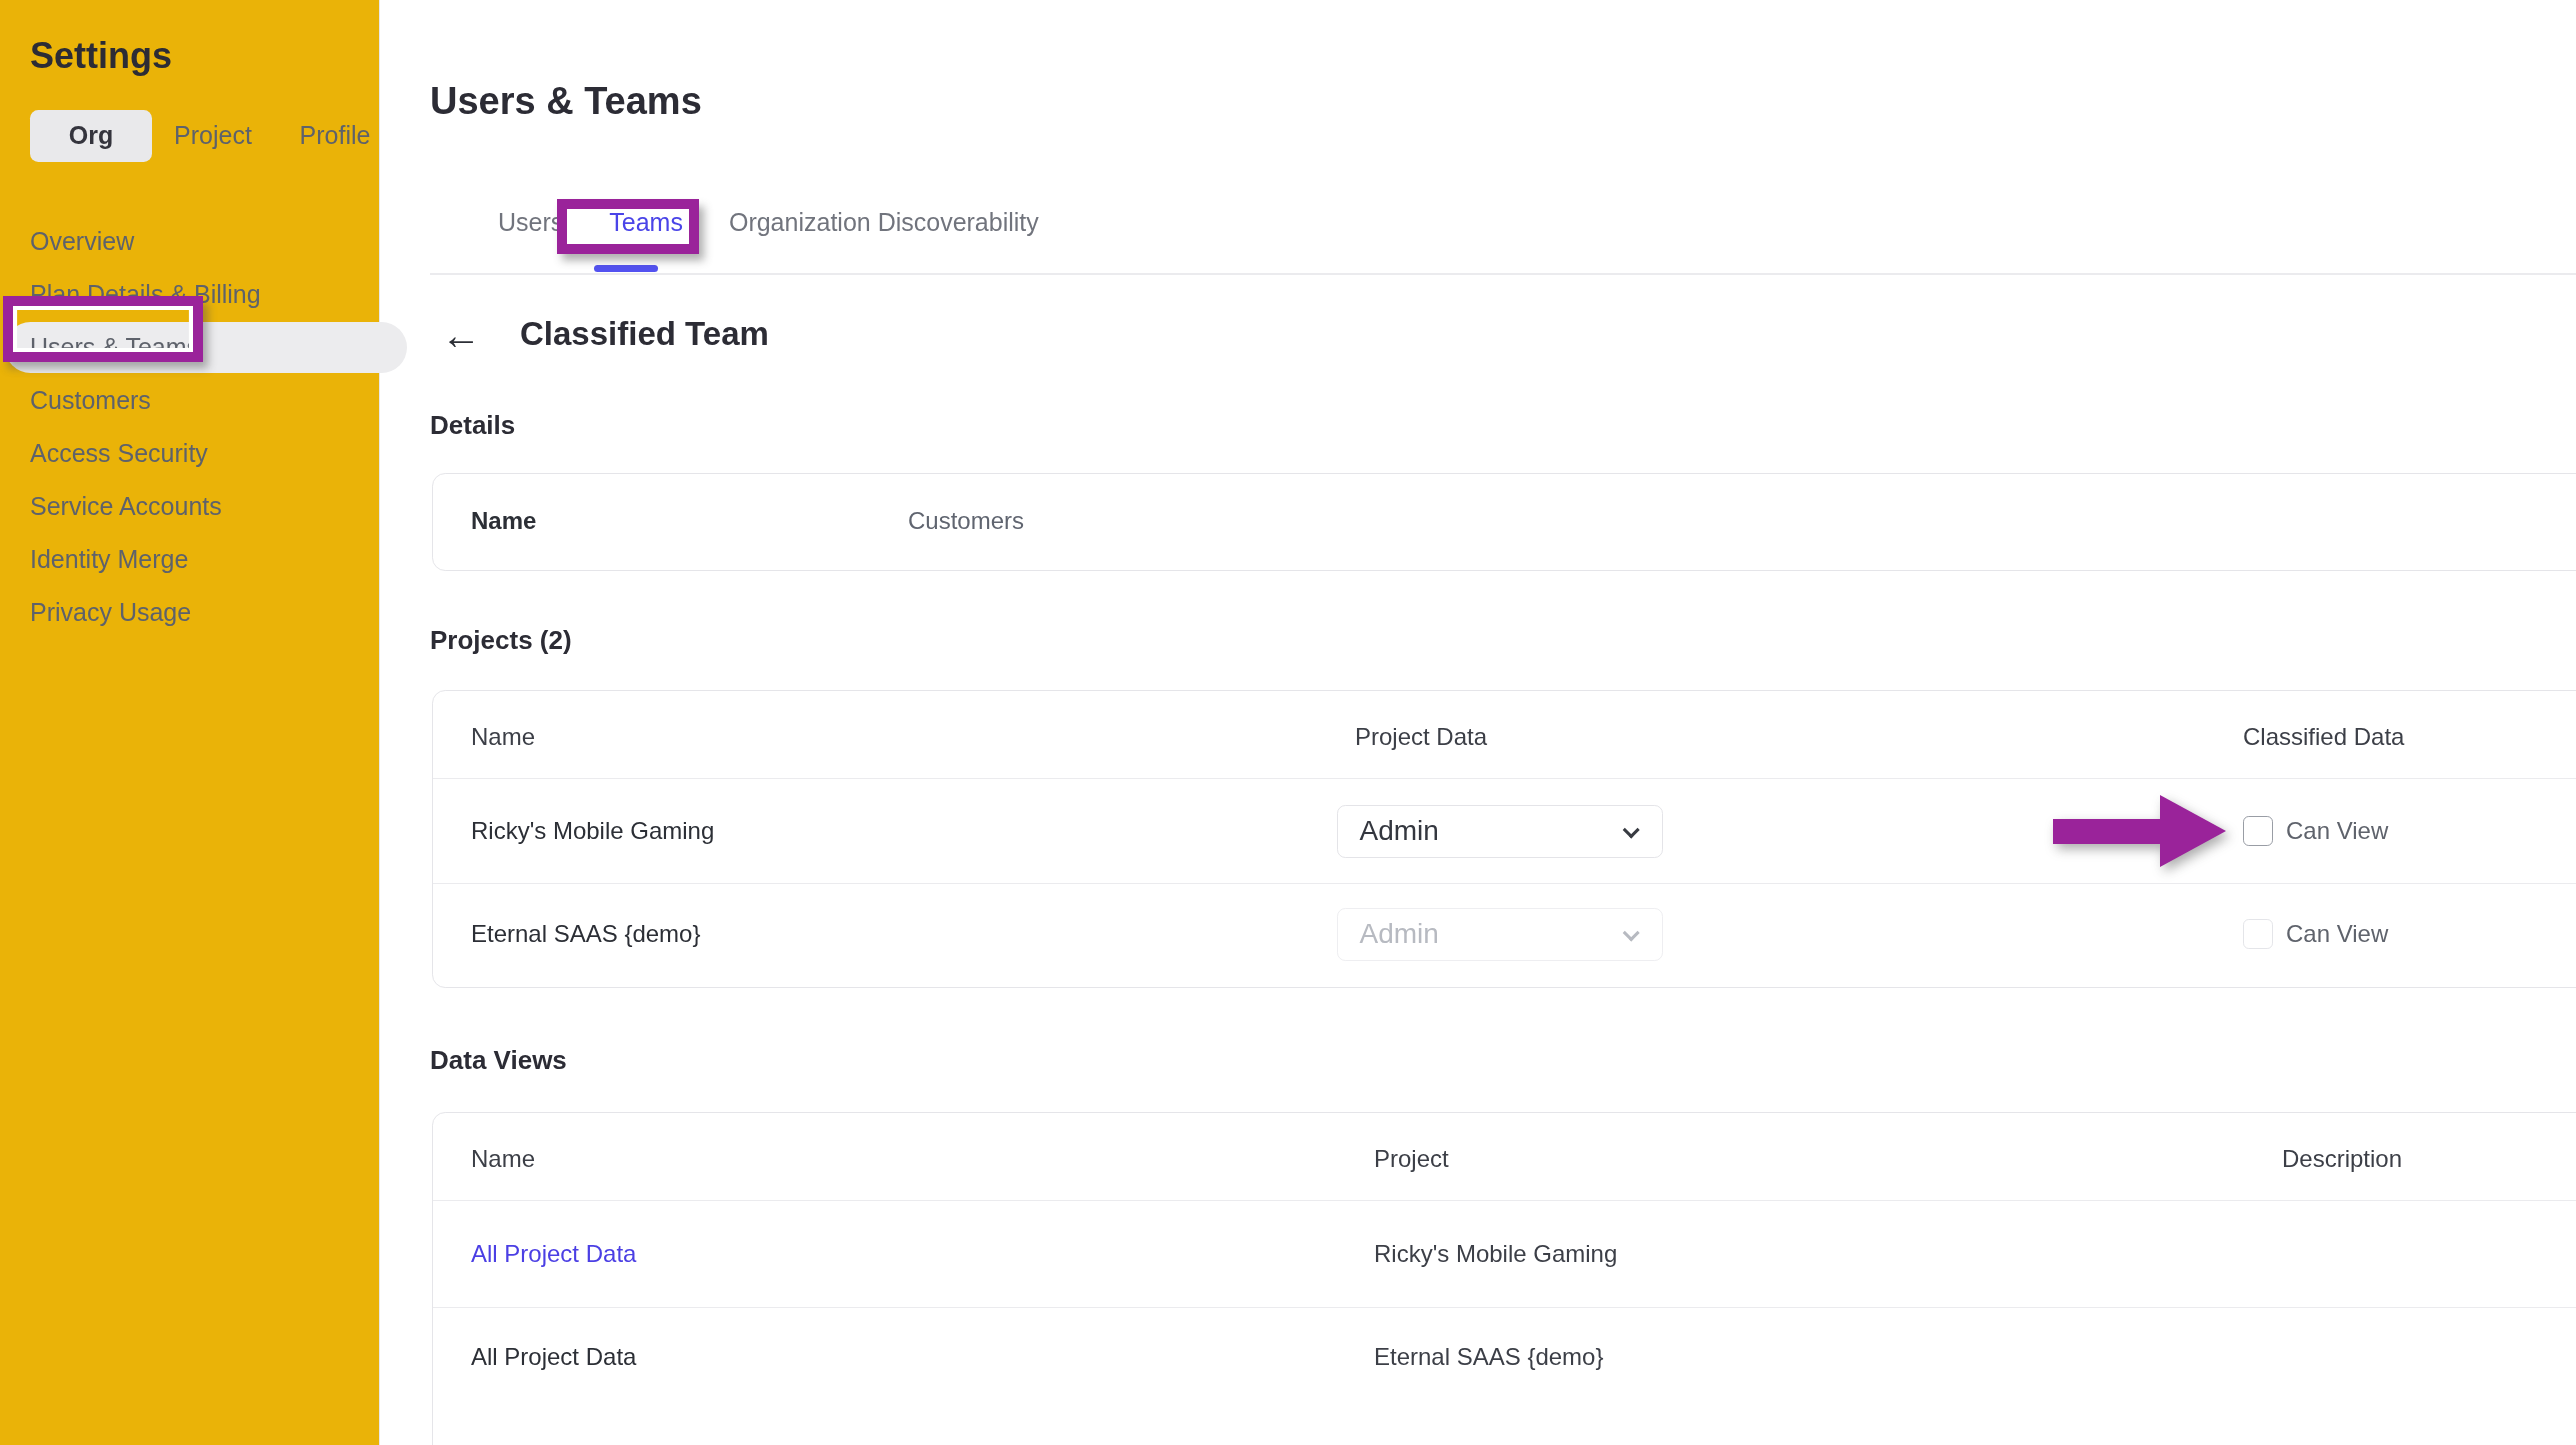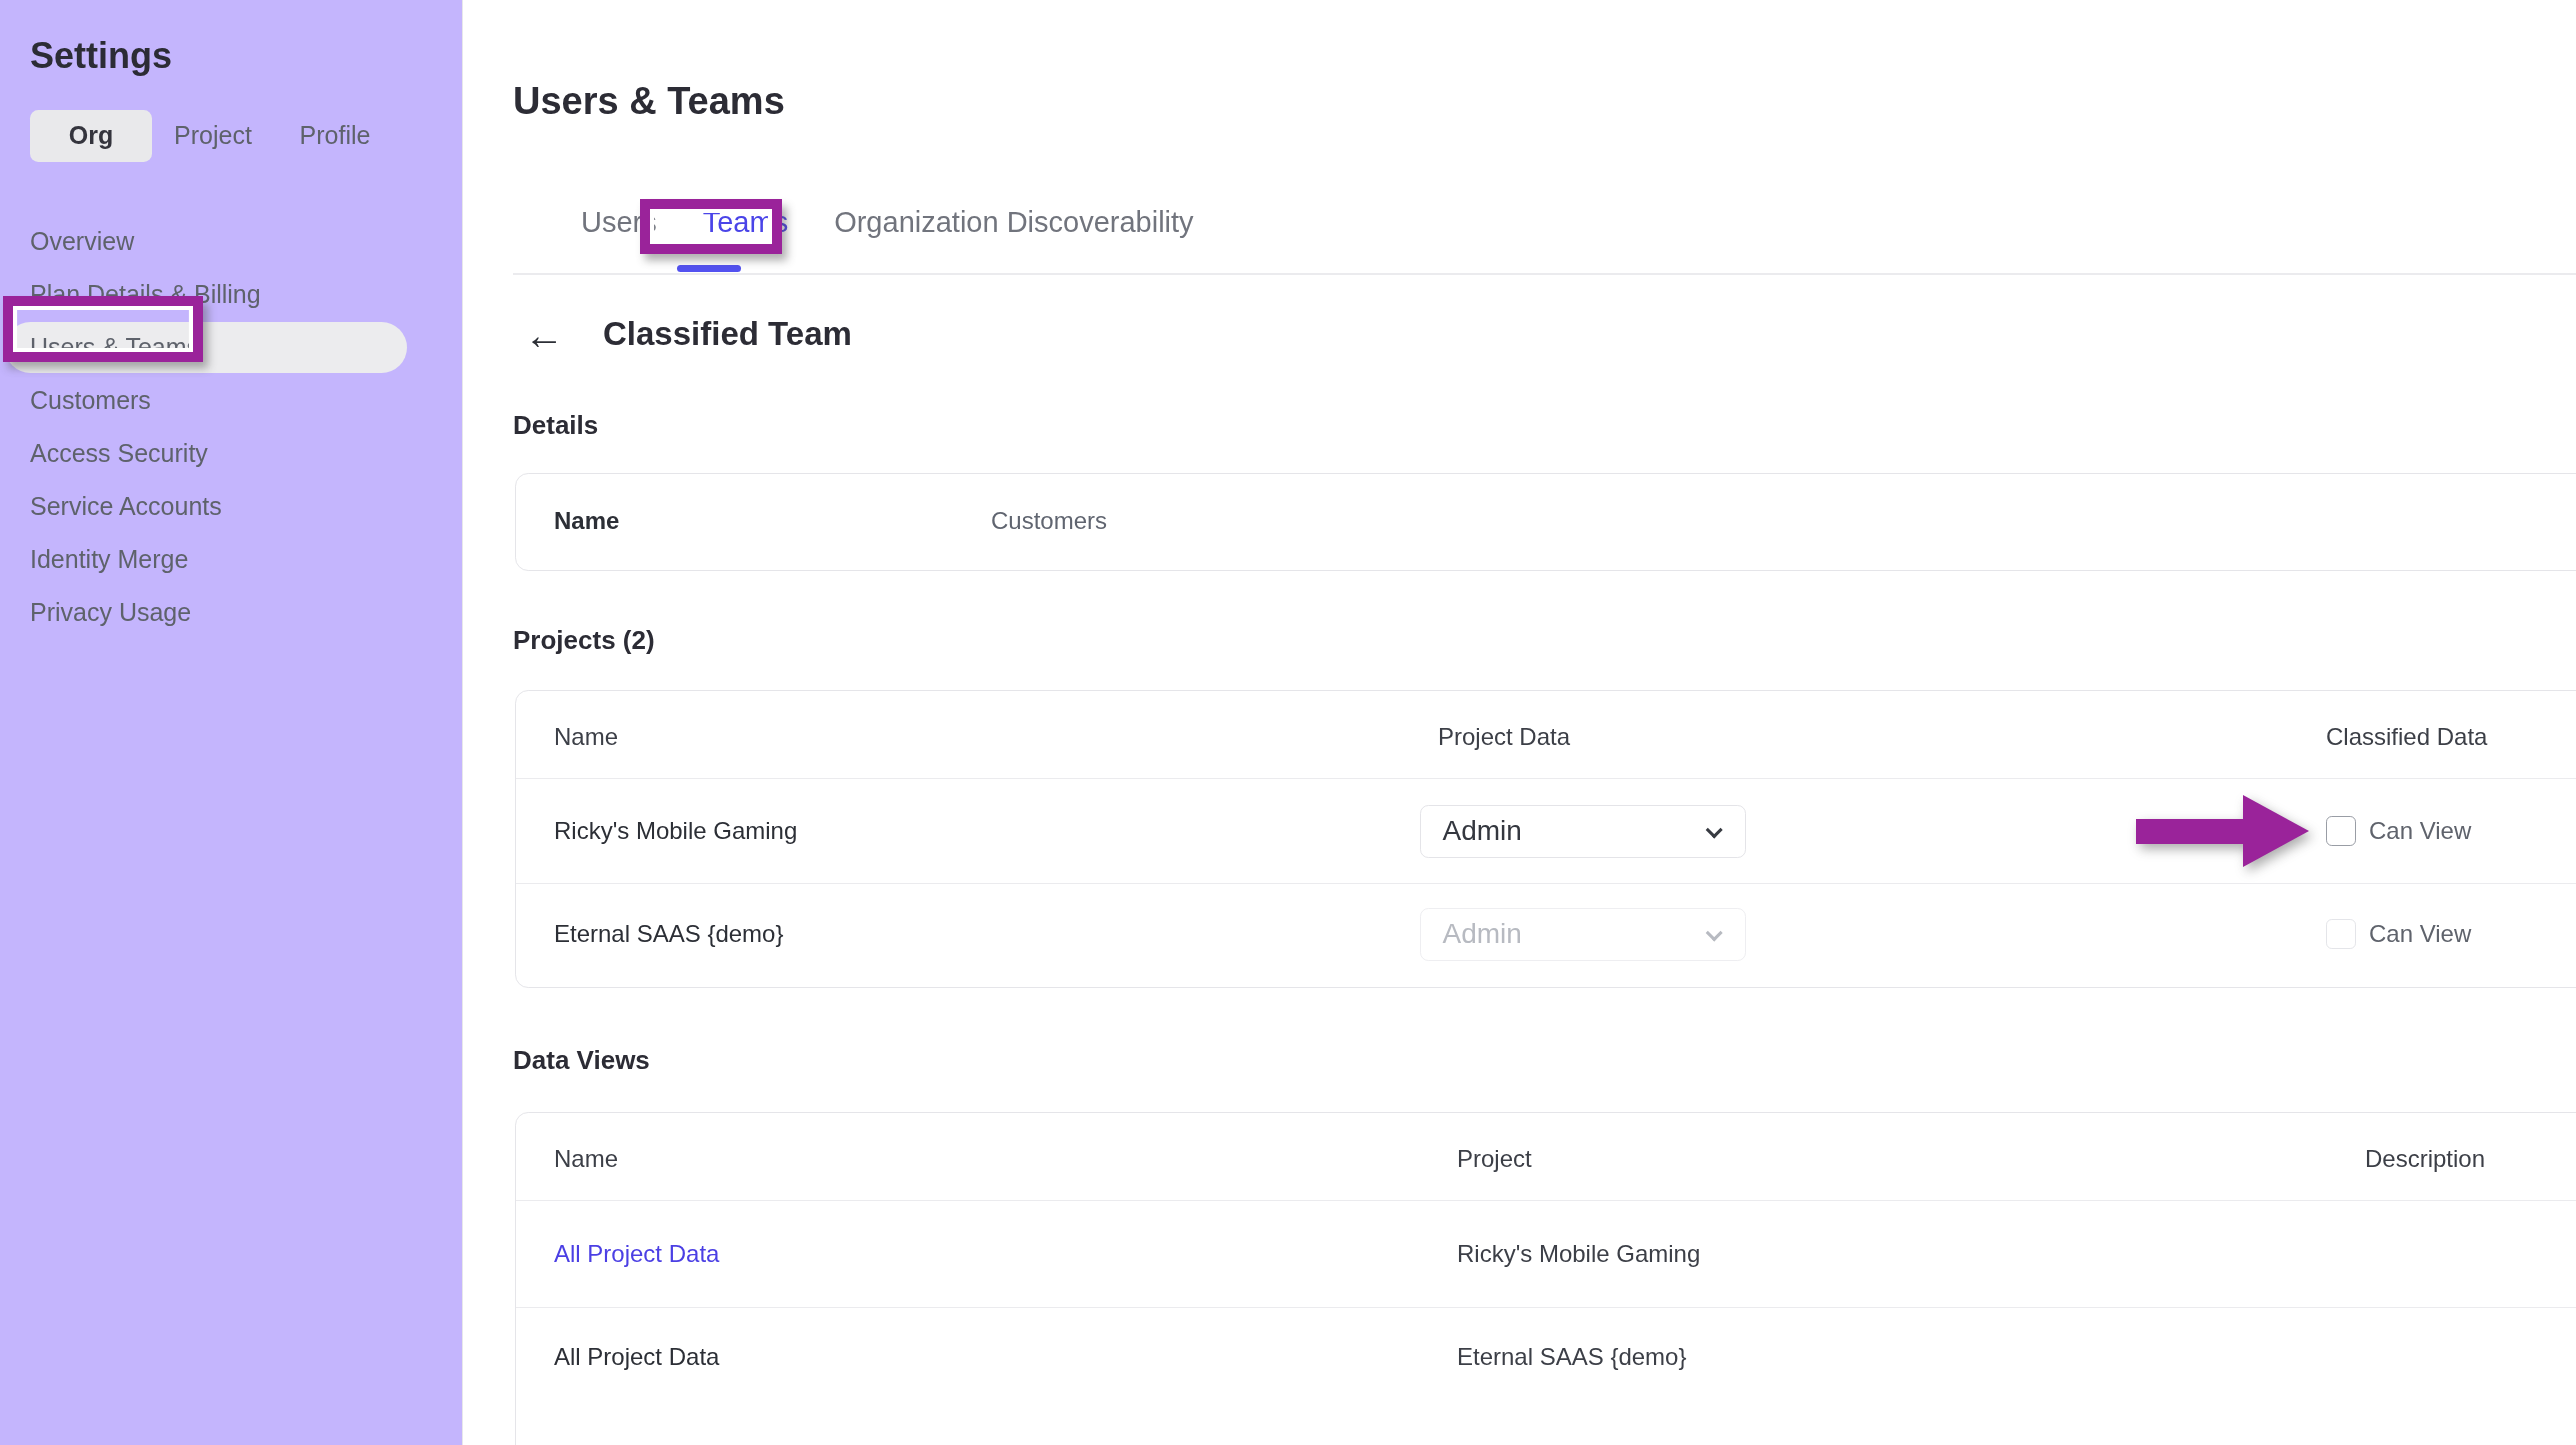--- a/index.html
+++ b/index.html
@@ -7,42 +7,42 @@
     --accent:#5352f0;
     --link:#4b3fe4;
     --active-tab-text:#4a44e8;
   }
   *{box-sizing:border-box;margin:0;padding:0}
   html,body{width:2576px;height:1445px;overflow:hidden;background:#fff;
     font-family:"Liberation Sans","DejaVu Sans",sans-serif;color:#2c2c35;}
   .app{display:flex;width:2576px;height:1445px}
 
   
-  .sidebar{position:relative;width:463px;height:1445px;background:#c4b5fd;
+  .sidebar{position:relative;width:380px;height:1445px;background:#eab308;
     border-right:1.7px solid #e7e7ea;padding:28px 0 0 30px;flex:none}
   .sidebar-title{font-size:36px;font-weight:700;color:#2c2c35;margin-top:6.6px}
   .sidebar-tabs{display:flex;align-items:center;margin-top:33px}
   .sb-tab{height:52px;min-width:122px;display:flex;align-items:center;justify-content:center;
     font-size:25px;color:#5e626b;border-radius:8.3px;cursor:pointer}
   .sb-tab.active{background:#e9e9eb;color:#34343d;font-weight:700}
   .sidebar-nav{margin-top:53px;position:relative}
   .nav-item{height:53px;display:flex;align-items:center;font-size:25px;color:#5e626b;cursor:pointer}
   .nav-item.active .pill{position:absolute;left:-25px;width:402px;height:51px;background:#ececee;
     border-radius:26px;z-index:0}
   .nav-item span.lbl{position:relative;z-index:1}
   .sb-annotation{position:absolute;left:3.3px;top:296px;width:200px;height:66px;
     border:10.7px solid var(--annotation);box-shadow:inset 0 0 0 4.1px #fff,5px 6.6px 8.3px rgba(80,80,80,.45);
     z-index:2;pointer-events:none}
 
   
   .main{position:relative;flex:1;height:1445px}
   .page-title{position:absolute;left:50px;top:80px;font-size:38px;font-weight:700;color:#2c2c35}
 
   .tabs-row{position:absolute;left:95px;top:202px;display:flex;align-items:center}
-  .tab{padding:0 23px;font-size:29px;color:#71747d;height:40px;display:flex;align-items:center;cursor:pointer}
+  .tab{padding:0 23px;font-size:25px;color:#71747d;height:40px;display:flex;align-items:center;cursor:pointer}
   .tab.active{color:var(--active-tab-text);font-weight:400}
   .tabs-divider{position:absolute;left:50px;right:0;top:273px;height:1.7px;background:#ebebee}
   .tab-underline{position:absolute;left:214px;top:265px;width:64px;height:7.4px;border-radius:4.1px;background:var(--accent)}
   .tab-annotation{position:absolute;left:177px;top:199px;width:142px;height:55px;
     border:10.7px solid var(--annotation);box-shadow:inset 0 0 0 4.1px #fff,5px 6.6px 8.3px rgba(80,80,80,.45);
     pointer-events:none}
 
   .back-arrow{position:absolute;left:61px;top:315px;font-size:40px;color:#2c2f36;cursor:pointer;line-height:40px}
   .team-title{position:absolute;left:140px;top:315px;font-size:33px;font-weight:700;color:#2c2c35}
 

